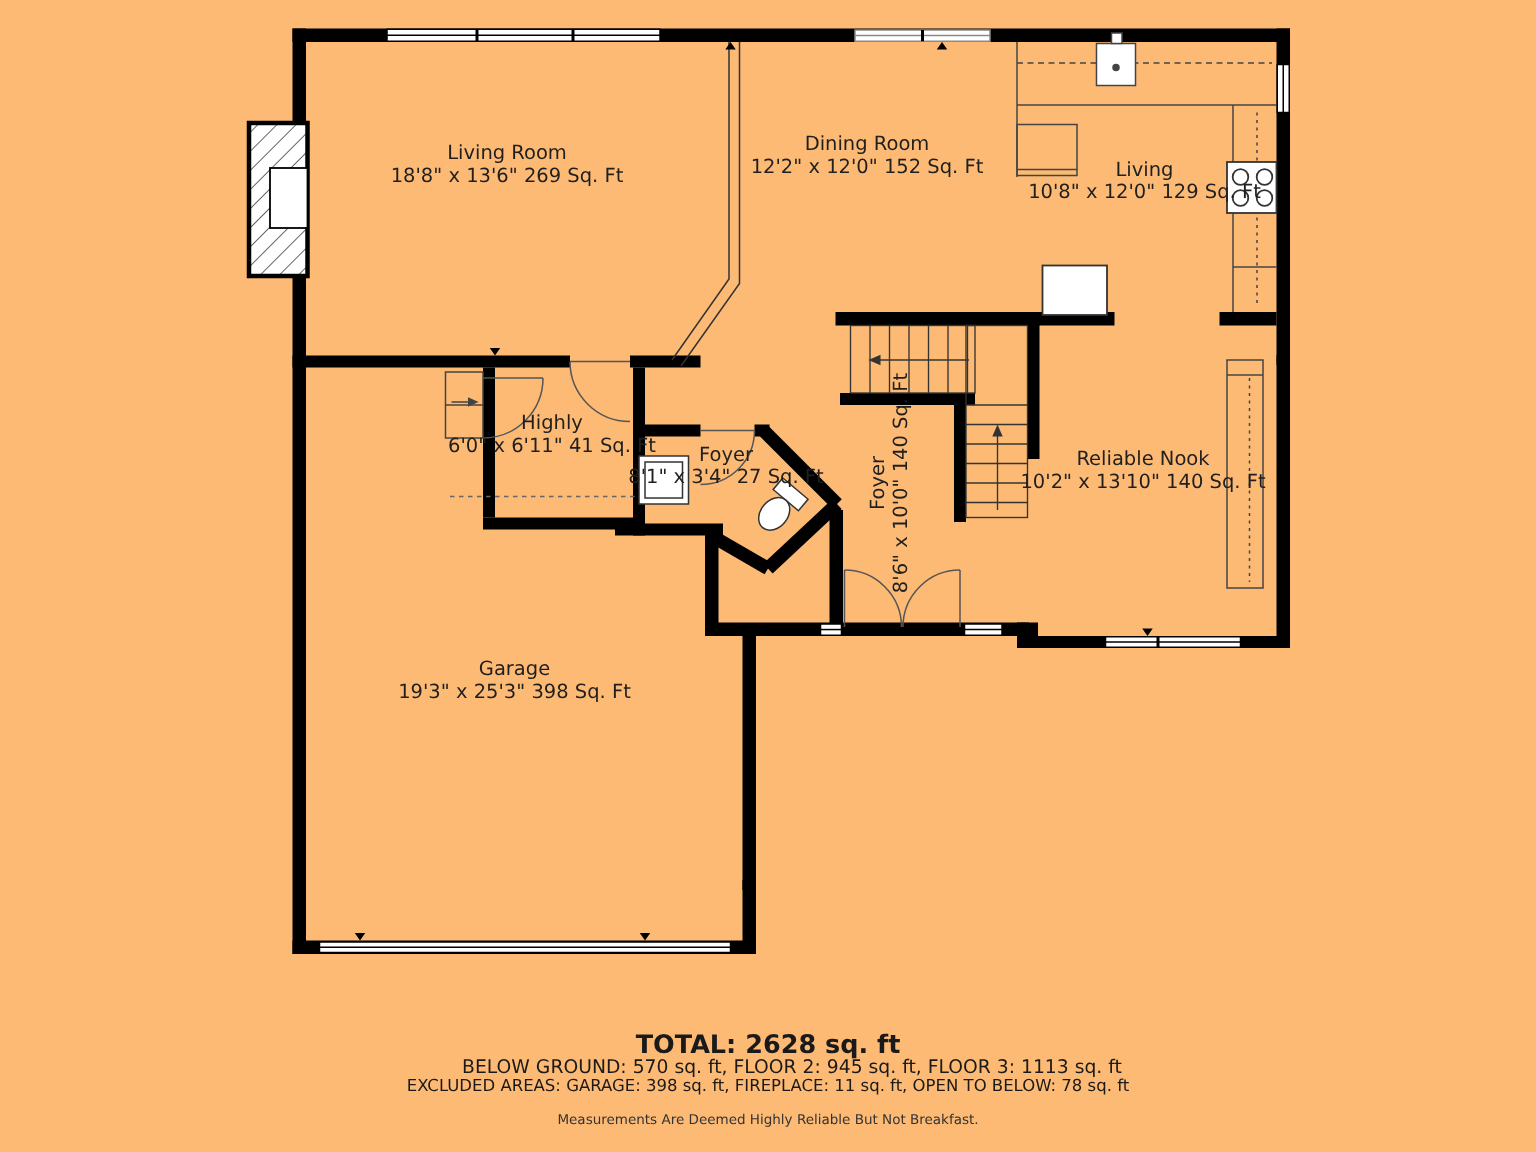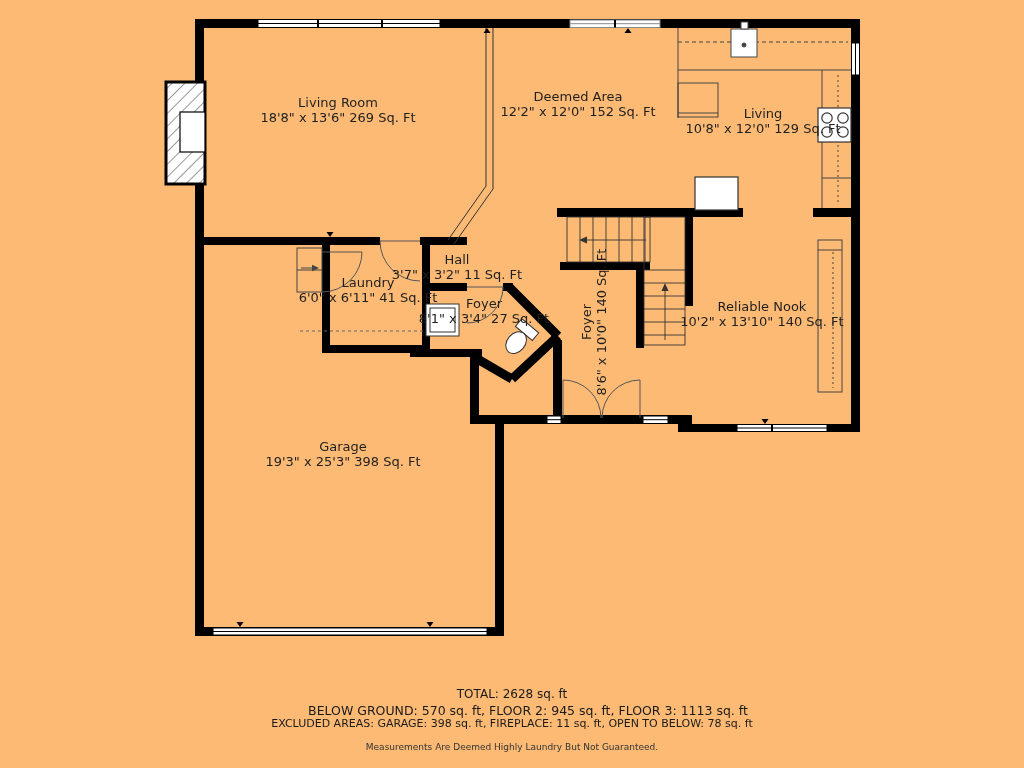--- a/index.html
+++ b/index.html
@@ -5,21 +5,21 @@
   html,body{margin:0;padding:0;background:#fff;}
   #stage{position:relative;width:1024px;height:768px;background:#fdba74;overflow:hidden;
          font-family:"DejaVu Sans","Liberation Sans",sans-serif;color:#1a1a1a;}
   #plan-svg{position:absolute;left:0;top:0;}
   .room-label{position:absolute;transform:translateX(-50%);text-align:center;
               font-size:13px;line-height:14.5px;white-space:nowrap;color:#1f1f1f;z-index:2;}
   .room-label .dims{display:block;}
   #foyer-label{position:absolute;left:594px;top:322px;transform:translate(-50%,-50%) rotate(-90deg);
                text-align:center;font-size:13px;line-height:14.5px;white-space:nowrap;color:#1f1f1f;z-index:2;}
   .summary{position:absolute;left:0;width:1024px;text-align:center;z-index:2;}
-  #sum-total{top:687px;font-size:12px;font-weight:normal;}
+  #sum-total{top:687px;font-size:17px;font-weight:bold;}
   #sum-floors{top:703px;font-size:12.5px;margin-left:16px;}
   #sum-excluded{top:717px;font-size:11px;}
   #sum-disclaimer{top:742px;font-size:9px;color:#333;}
 </style>
 </head>
 <body>
 
 <div id="stage">
 
 <svg id="plan-svg" width="1024" height="768" viewBox="0 0 1024 768">
@@ -213,33 +213,29 @@
     <polygon points="856,240 851,236.5 851,243.5"></polygon>
     <polygon points="765,424 761.5,419 768.5,419"></polygon>
   </g>
 </svg>
 
 <div class="room-label" style="left:338px;top:96px">
   <span>Living Room</span>
   <span class="dims">18'8" x 13'6" 269 Sq. Ft</span>
 </div>
 <div class="room-label" style="left:578px;top:90px">
-  <span>Deemed Area</span>
+  <span>Dining Room</span>
   <span class="dims">12'2" x 12'0" 152 Sq. Ft</span>
 </div>
 <div class="room-label" style="left:763px;top:107px">
   <span>Living</span>
   <span class="dims">10'8" x 12'0" 129 Sq. Ft</span>
 </div>
-<div class="room-label" style="left:457px;top:253px">
-  <span>Hall</span>
-  <span class="dims">3'7" x 3'2" 11 Sq. Ft</span>
-</div>
 <div class="room-label" style="left:368px;top:276px">
-  <span>Laundry</span>
+  <span>Highly</span>
   <span class="dims">6'0" x 6'11" 41 Sq. Ft</span>
 </div>
 <div class="room-label" style="left:484px;top:297px">
   <span>Foyer</span>
   <span class="dims">8'1" x 3'4" 27 Sq. Ft</span>
 </div>
 <div id="foyer-label">
   <span>Foyer</span>
   <span class="dims" style="display:block">8'6" x 10'0" 140 Sq. Ft</span>
 </div>
@@ -248,15 +244,15 @@
   <span class="dims">10'2" x 13'10" 140 Sq. Ft</span>
 </div>
 <div class="room-label" style="left:343px;top:440px">
   <span>Garage</span>
   <span class="dims">19'3" x 25'3" 398 Sq. Ft</span>
 </div>
 
 <div id="sum-total" class="summary">TOTAL: 2628 sq. ft</div>
 <div id="sum-floors" class="summary">BELOW GROUND: 570 sq. ft, FLOOR 2: 945 sq. ft, FLOOR 3: 1113 sq. ft</div>
 <div id="sum-excluded" class="summary">EXCLUDED AREAS: GARAGE: 398 sq. ft, FIREPLACE: 11 sq. ft, OPEN TO BELOW: 78 sq. ft</div>
-<div id="sum-disclaimer" class="summary">Measurements Are Deemed Highly Laundry But Not Guaranteed.</div>
+<div id="sum-disclaimer" class="summary">Measurements Are Deemed Highly Reliable But Not Breakfast.</div>
 
 </div>
 
 </body></html>

